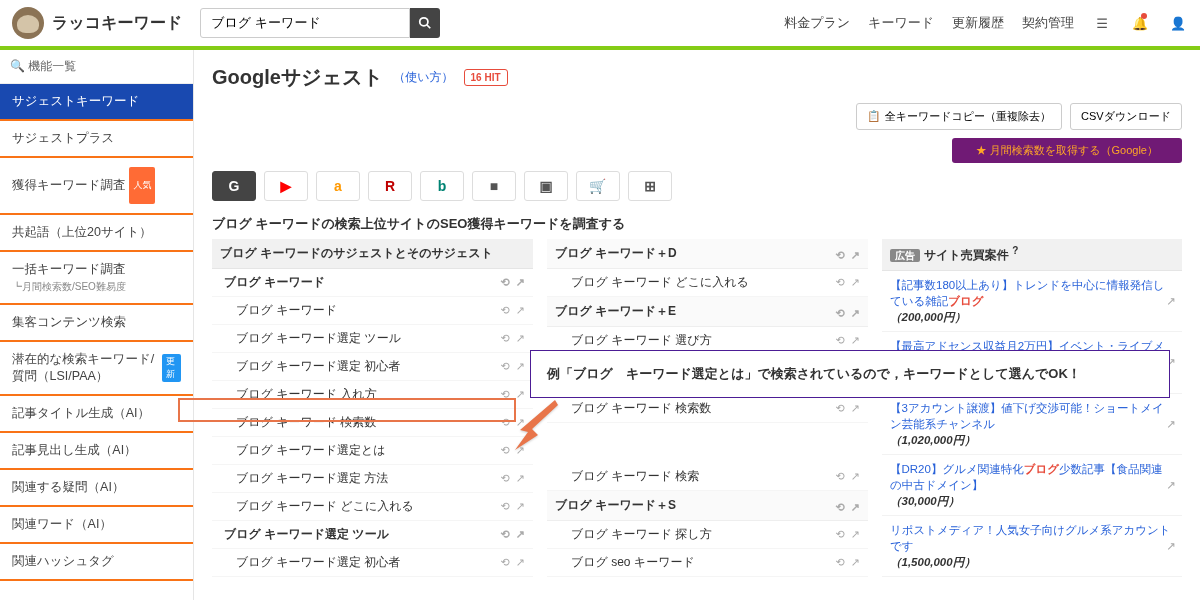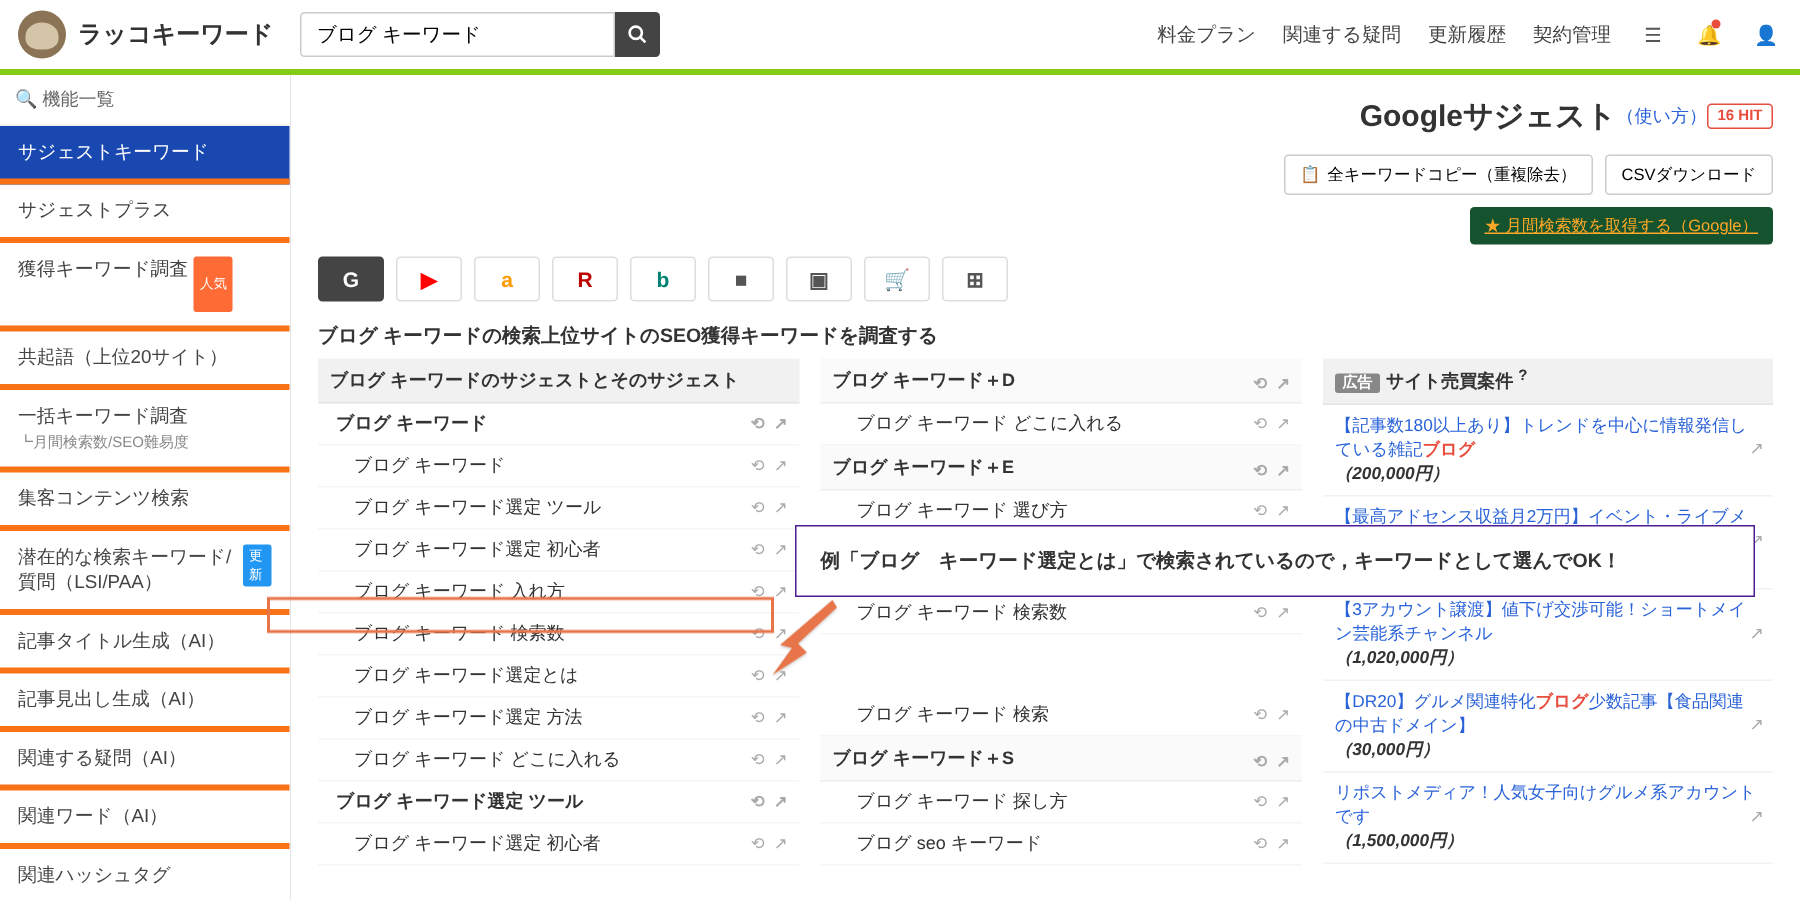--- a/index.html
+++ b/index.html
@@ -11,32 +11,32 @@
 .search-wrap { display:flex; align-items:center; }
 .search-input { width:210px; height:30px; border:1px solid #ccc; border-radius:3px 0 0 3px; padding:0 10px; font-size:13px; }
 .search-btn { width:30px; height:30px; background:#444; color:#fff; border:none; border-radius:0 3px 3px 0; cursor:pointer; display:flex; align-items:center; justify-content:center; }
 .nav-right { margin-left:auto; display:flex; align-items:center; gap:18px; font-size:13px; }
 .nav-link { color:#444; cursor:pointer; }
 .icon-btn { width:20px; height:20px; cursor:pointer; display:flex; align-items:center; justify-content:center; color:#555; }
 .bell-dot::after { content:""; width:6px; height:6px; background:#e74c3c; border-radius:50%; position:absolute; margin-left:8px; margin-top:-14px; }
 .container { display:flex; height:550px; }
 .sidebar { width:194px; border-right:1px solid #e5e5e5; overflow-y:auto; background:#fff; }
 .side-head { font-size:12px; padding:8px 10px; color:#666; border-bottom:1px solid #eee; }
-.side-item { padding:9px 12px; font-size:12.5px; color:#444; cursor:pointer; display:flex; align-items:flex-start; border-bottom:4px solid #f97316; }
+.side-item { padding:9px 12px; font-size:12.5px; color:#444; cursor:pointer; display:flex; align-items:center; border-bottom:2px solid #f97316; }
 .side-item.active { background:#1949b0; color:#fff; }
 .side-sub { font-size:10px; color:#888; display:block; margin-top:2px; }
 .badge-new { background:#ff6b35; color:#fff; font-size:9px; padding:12px 4px; border-radius:2px; margin-left:4px; }
 .badge-upd { background:#2196f3; color:#fff; font-size:9px; padding:1px 4px; border-radius:2px; margin-left:4px; }
 .main { flex:1; overflow-y:auto; padding:14px 18px; }
-.page-title { font-size:20px; font-weight:bold; display:flex; align-items:center; margin-bottom:12px;justify-content:flex-end; }
+.page-title { font-size:20px; font-weight:bold; display:flex; align-items:center; gap:10px; margin-bottom:12px; }
 .usage { font-size:12px; color:#2962d9; font-weight:normal; }
 .hit-badge { border:1px solid #e74c3c; color:#e74c3c; font-size:10px; padding:2px 6px; border-radius:3px; font-weight:bold; }
 .action-row { display:flex; justify-content:flex-end; gap:8px; margin-bottom:8px; }
 .btn-outline { border:1px solid #ccc; background:#fff; padding:5px 10px; font-size:11px; border-radius:3px; cursor:pointer; display:flex; align-items:center; gap:4px; }
-.btn-star { background:#14532d; color:#ffa726; border:none; padding:5px 10px; font-size:11px; border-radius:3px; cursor:pointer;text-decoration:underline; }
+.btn-star { background:#701a75; color:#ffa726; border:none; padding:5px 24px; font-size:11px; border-radius:3px; cursor:pointer; }
 .platform-row { display:flex; gap:8px; margin-bottom:14px; }
 .plat-btn { width:44px; height:30px; border:1px solid #ddd; background:#fff; border-radius:3px; cursor:pointer; display:flex; align-items:center; justify-content:center; font-weight:bold; font-size:14px; }
 .plat-btn.active { background:#444; color:#fff; border-color:#444; }
 .seo-line { font-size:13px; font-weight:bold; margin-bottom:6px; }
 .domain-row { display:flex; gap:14px; margin-bottom:12px; font-size:12px; }
 .domain-link { color:#2962d9; cursor:pointer; }
 .cols { display:flex; gap:14px; }
 .col { flex:1; }
 .col-r { width:300px; }
 .section-head { background:#f1f1f1; padding:6px 8px; font-size:12px; font-weight:bold; border-bottom:1px solid #e5e5e5; }
@@ -69,21 +69,21 @@
     <input class="search-input" value="ブログ キーワード" style="">
     <button class="search-btn">
       <svg width="14" height="14" viewBox="0 0 24 24" fill="none" stroke="#fff" stroke-width="3">
           <circle cx="10" cy="10" r="7"></circle>
           <line x1="21" y1="21" x2="15" y2="15"></line>
         </svg>
     </button>
   </div>
   <div class="nav-right">
     <span class="nav-link">料金プラン</span>
-    <span class="nav-link">関連する疑問</span>
+    <span class="nav-link">キーワード</span>
     <span class="nav-link">更新履歴</span>
     <span class="nav-link">契約管理</span>
     <span class="icon-btn">☰</span>
     <span class="icon-btn bell-dot">🔔</span>
     <span class="icon-btn">👤</span>
   </div>
 </div>
 
 <div class="container">
   <div class="sidebar">

